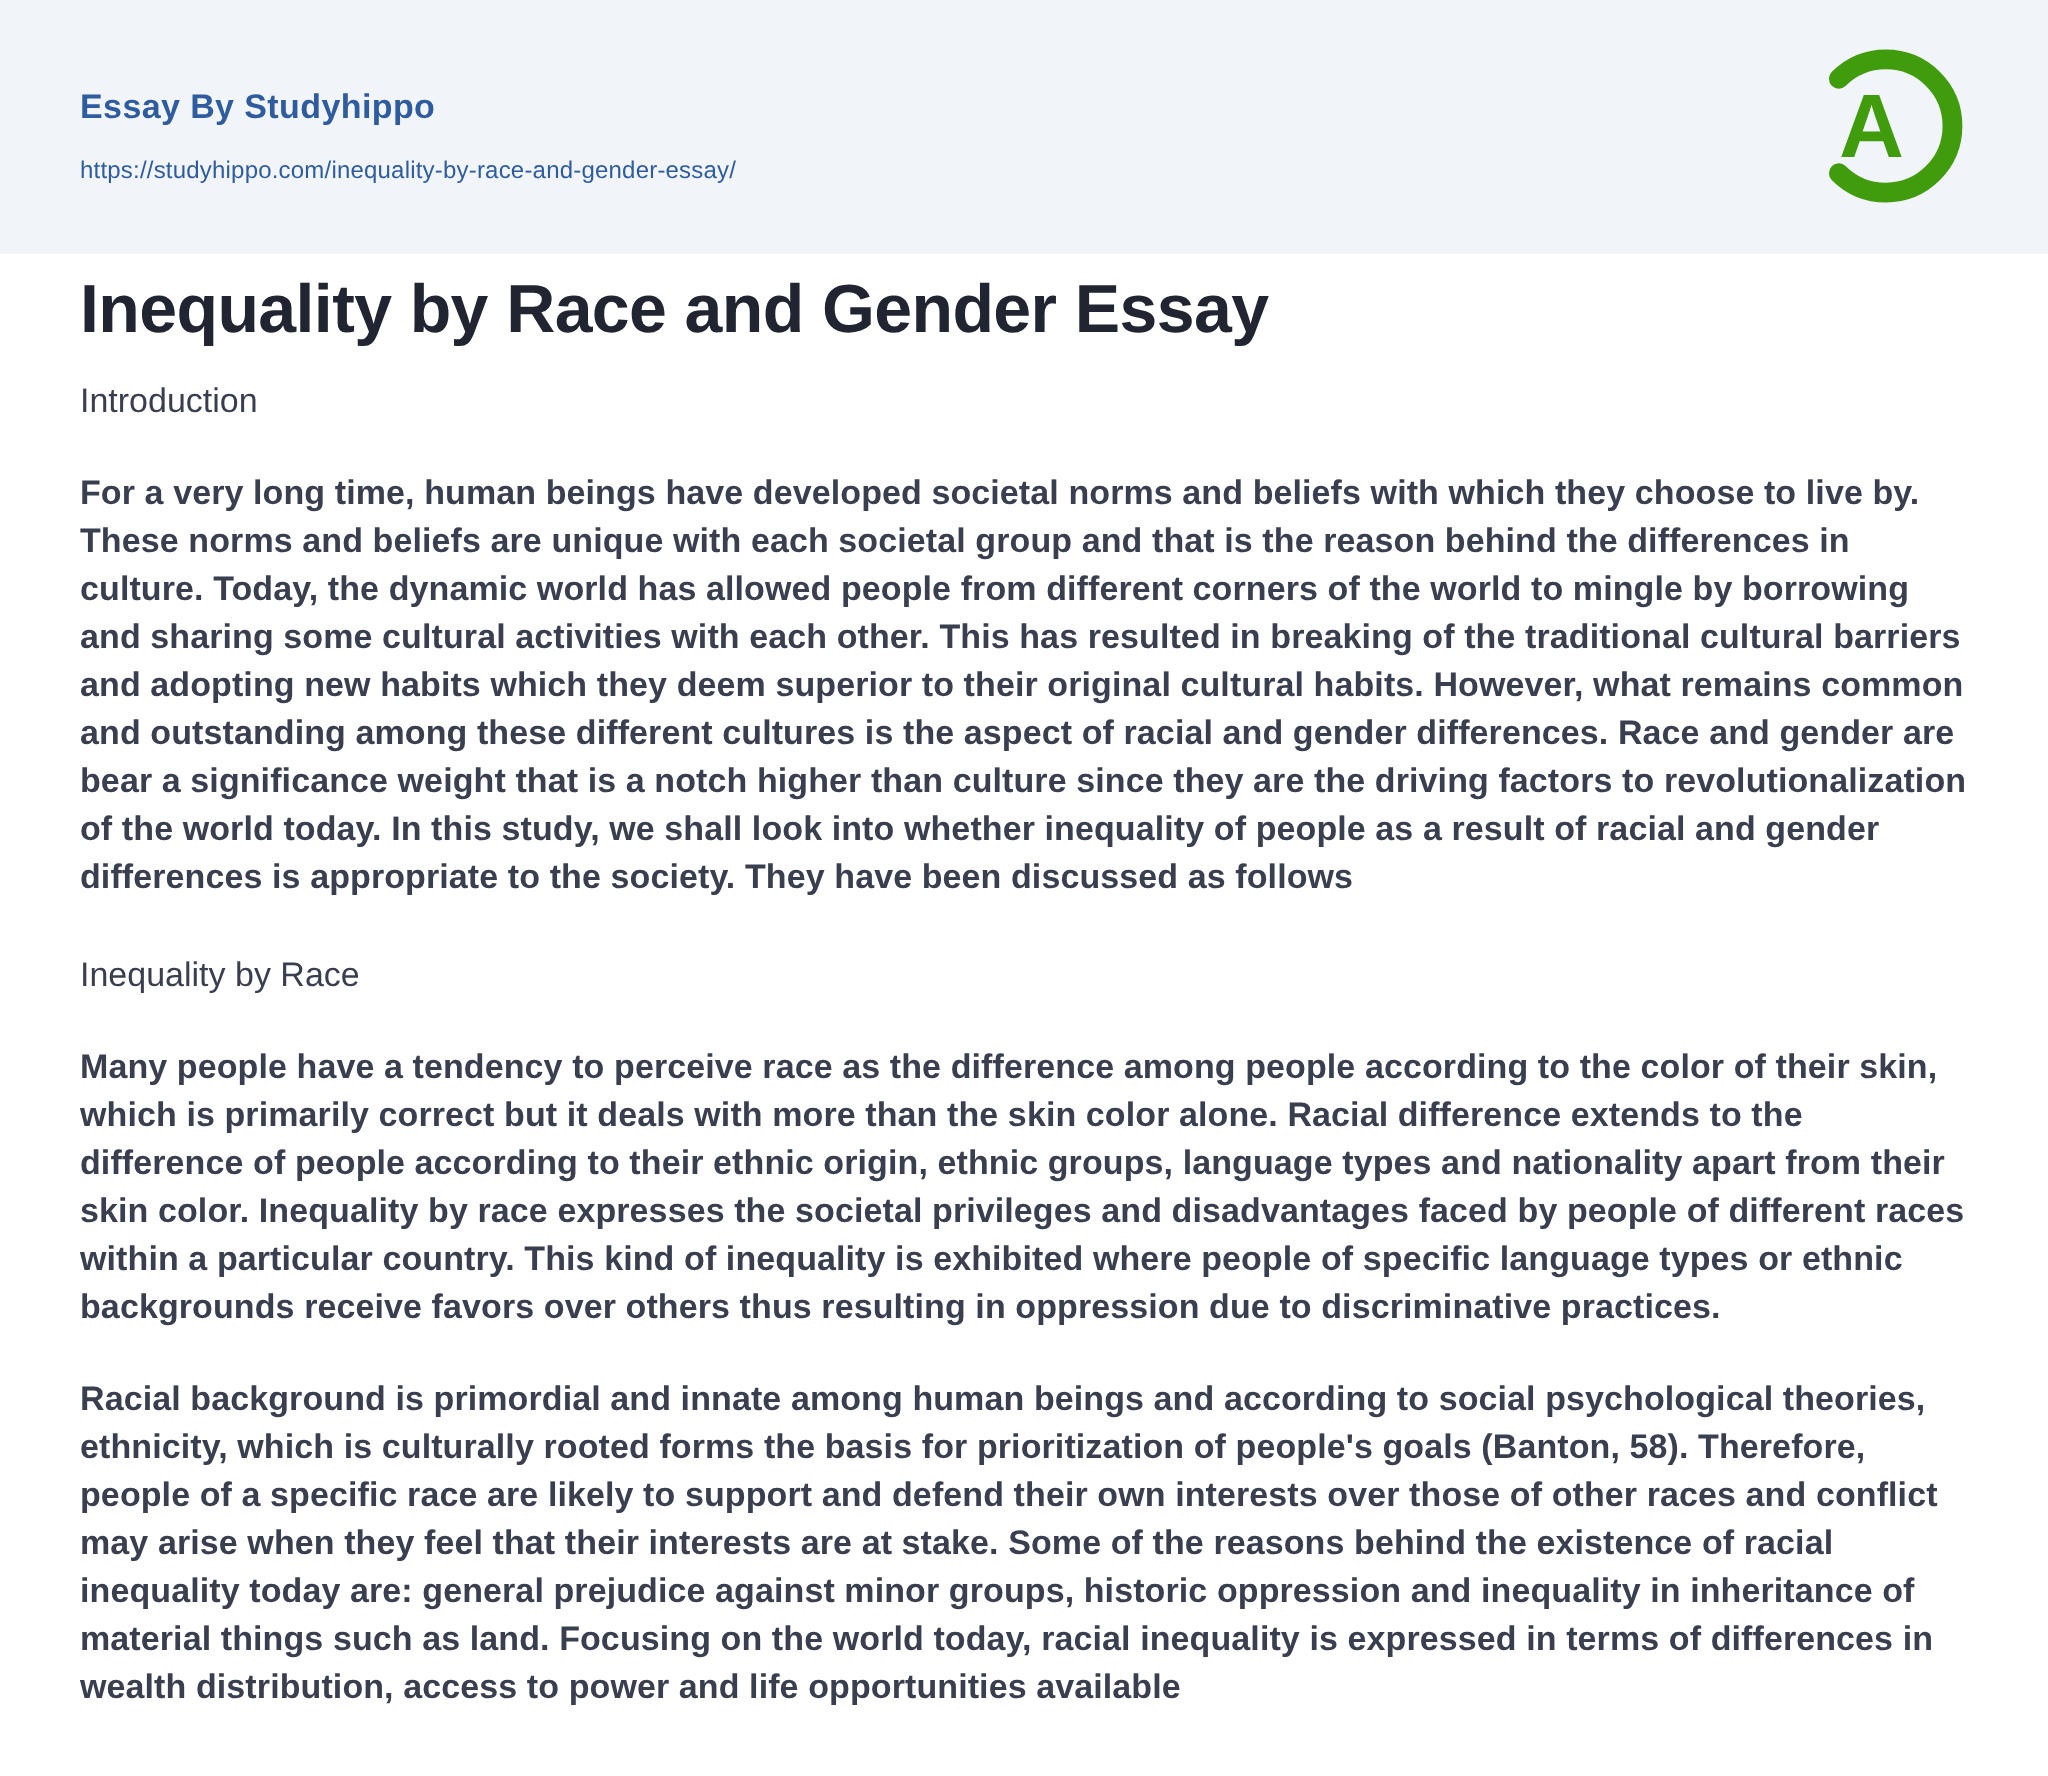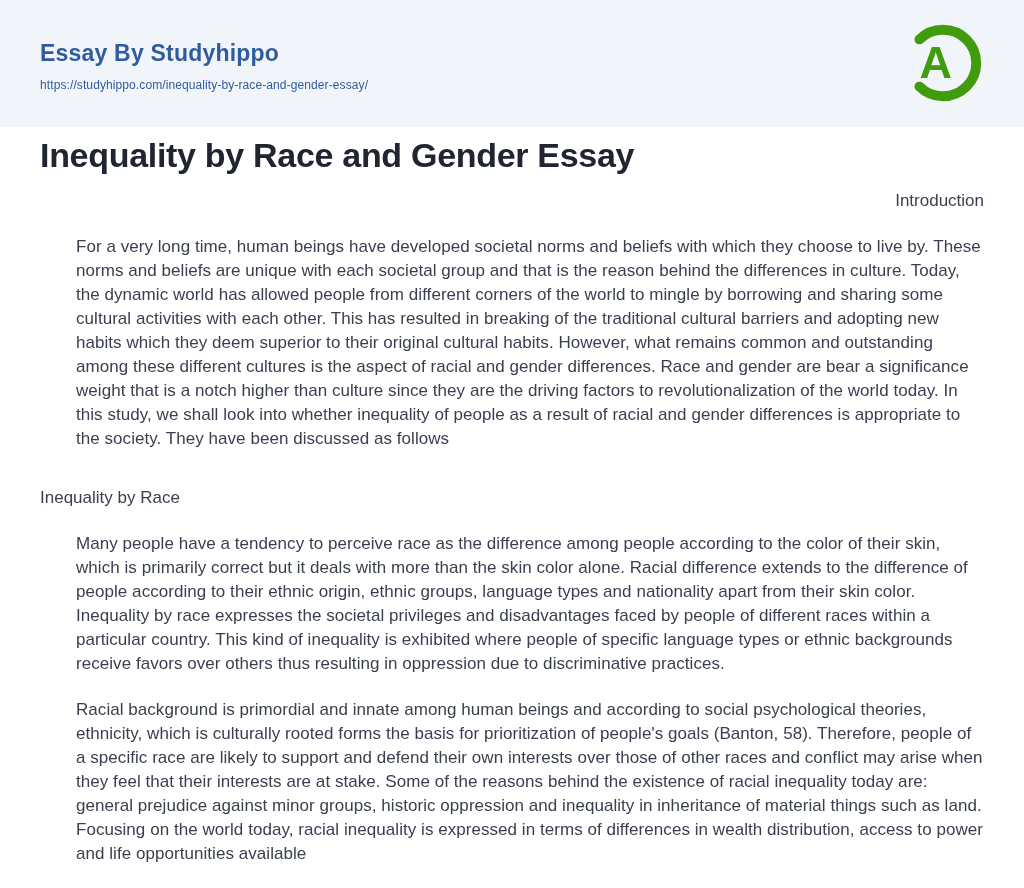--- a/index.html
+++ b/index.html
@@ -13,21 +13,21 @@
   
   .header {
     position: relative;
     width: 100%;
     height: 127px;
     background: var(--header_bg, #f1f5f9);
     padding: 40px 40px 0 40px;
   }
   .site-title {
     color: var(--link_blue, #2e5c9e);
-    font-size: 23px;
+    font-size: 17px;
     font-weight: 700;
     line-height: 27px;
     letter-spacing: 0.2px;
   }
   .page-url {
     display: inline-block;
     margin-top: 11px;
     color: var(--link_blue, #2e5c9e);
     font-size: 12px;
     font-weight: 400;
@@ -57,28 +57,27 @@
     margin-top: 14px;
     color: var(--body_text, #3a3f50);
     font-size: 17px;
     font-weight: 400;
     line-height: 24px;
   }
   .para {
     margin-top: 22px;
     color: var(--body_text, #3a3f50);
     font-size: 17px;
-    font-weight: 400;
+    font-weight: 700;
     line-height: 24px;
     letter-spacing: 0.05px;
     max-width: 944px;
-    margin-left: 36px;
   }
-  section .subhead { margin-top: 35px; }
-  section:first-of-type .subhead { margin-top: 14px; text-align: right; }
+  section .subhead { margin-top: 25px; }
+  section:first-of-type .subhead { margin-top: 14px; }
 </style>
 </head>
 <body>
 
 <header class="header">
   <div class="site-title">Essay By Studyhippo</div>
   <a class="page-url" href="#">https://studyhippo.com/inequality-by-race-and-gender-essay/</a>
 
   <div class="logo">
     <svg viewBox="0 0 100 100" width="90" height="90" aria-hidden="true">

